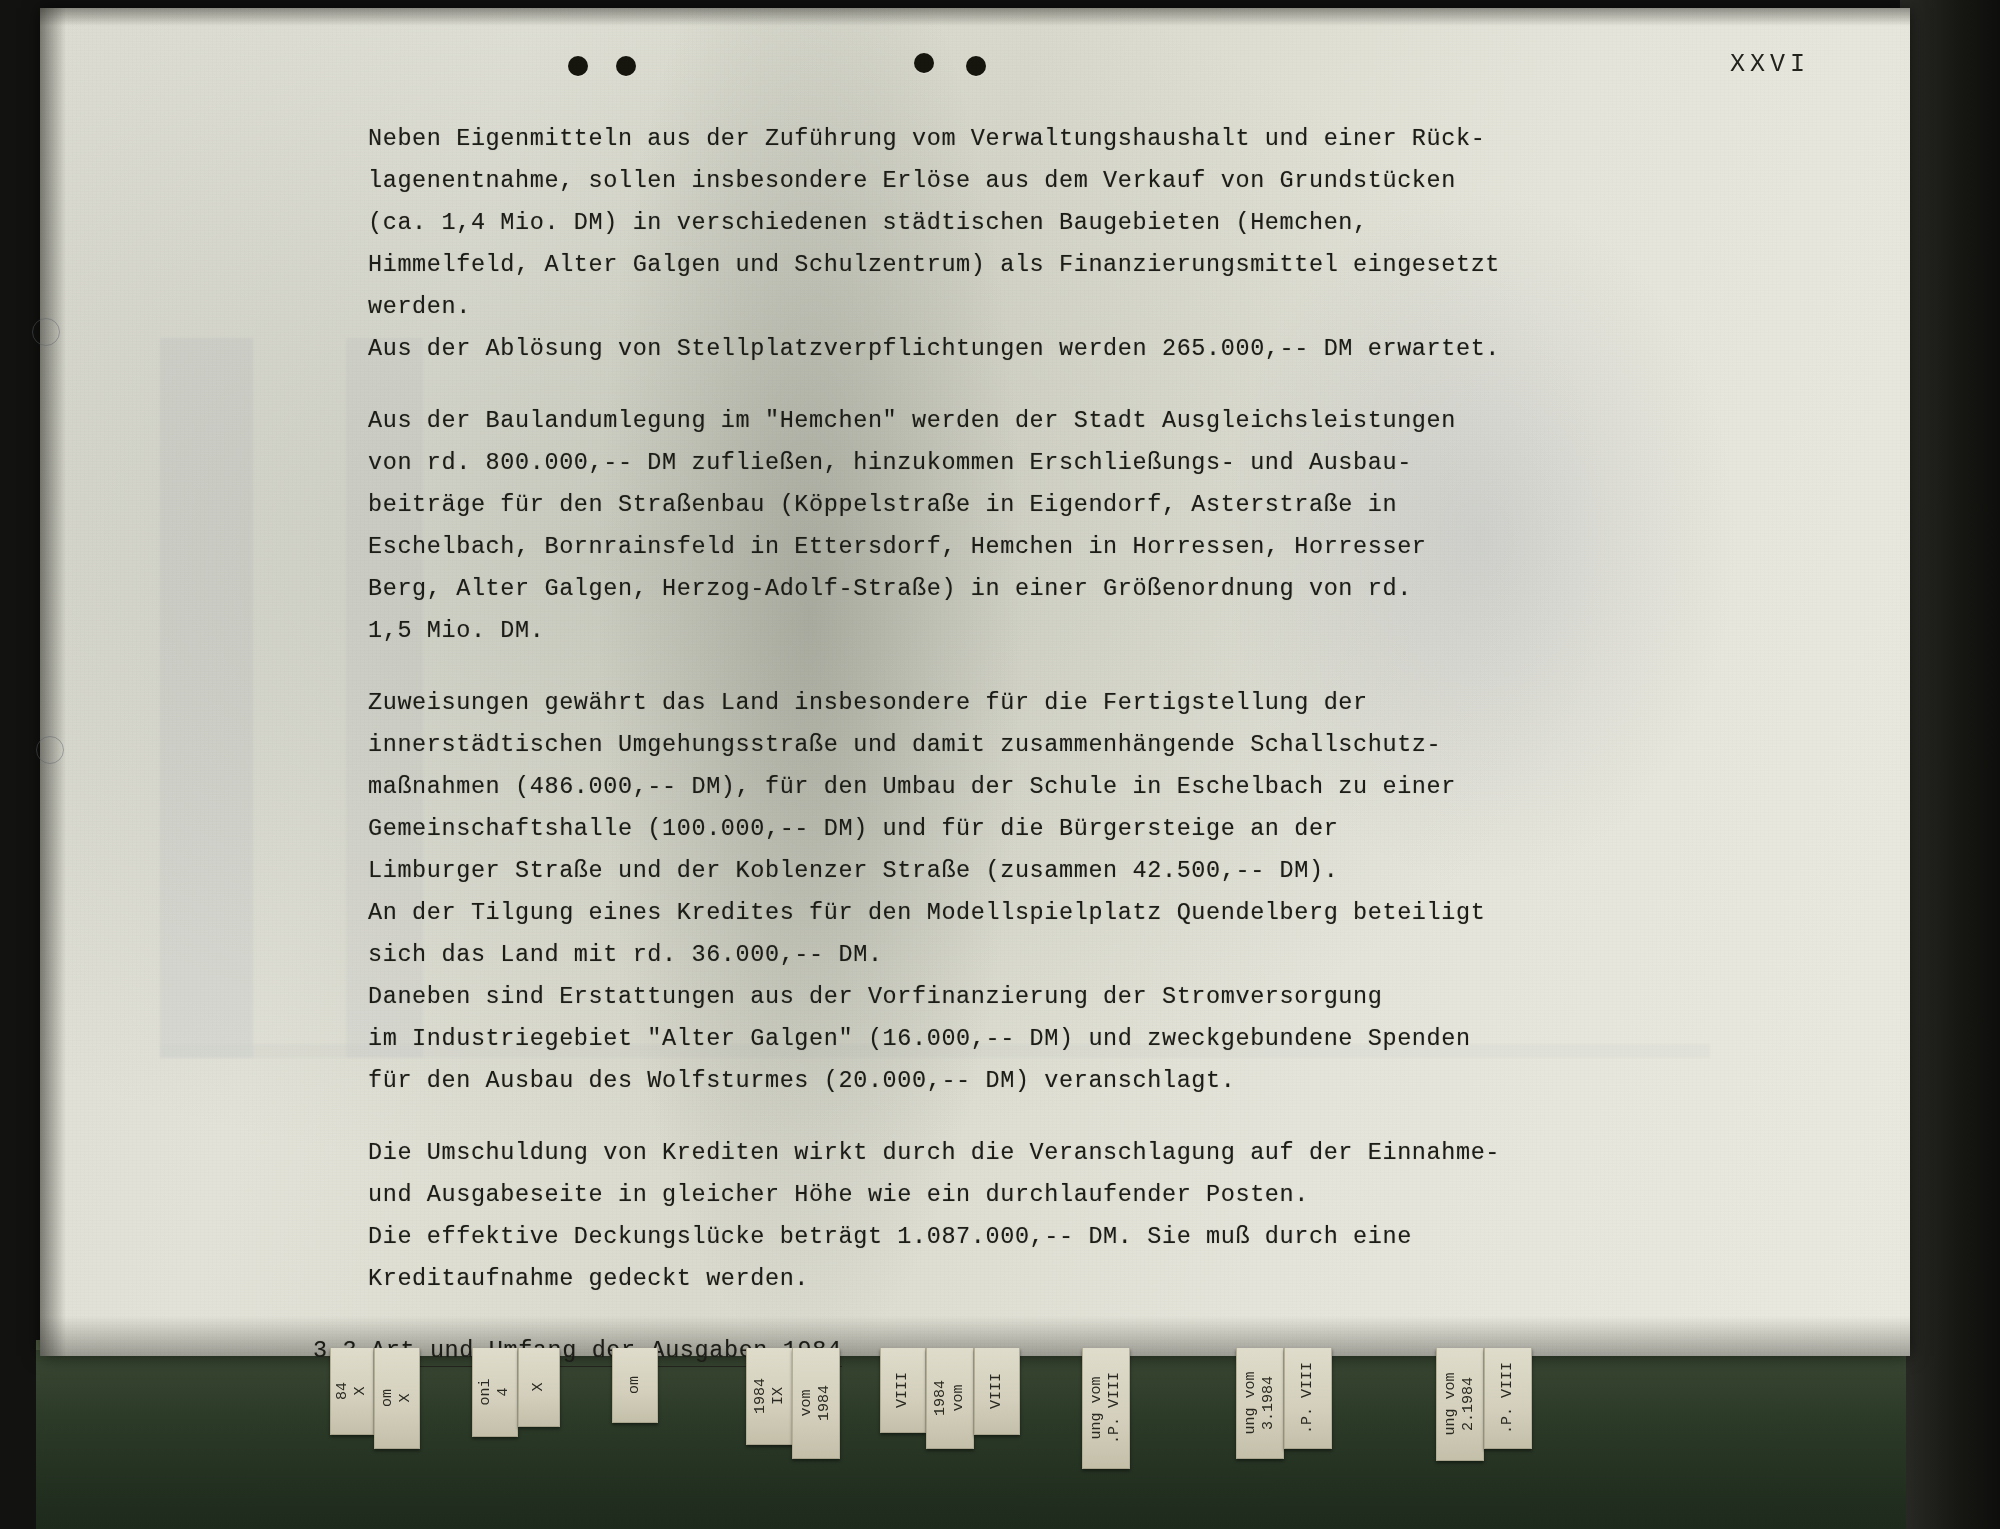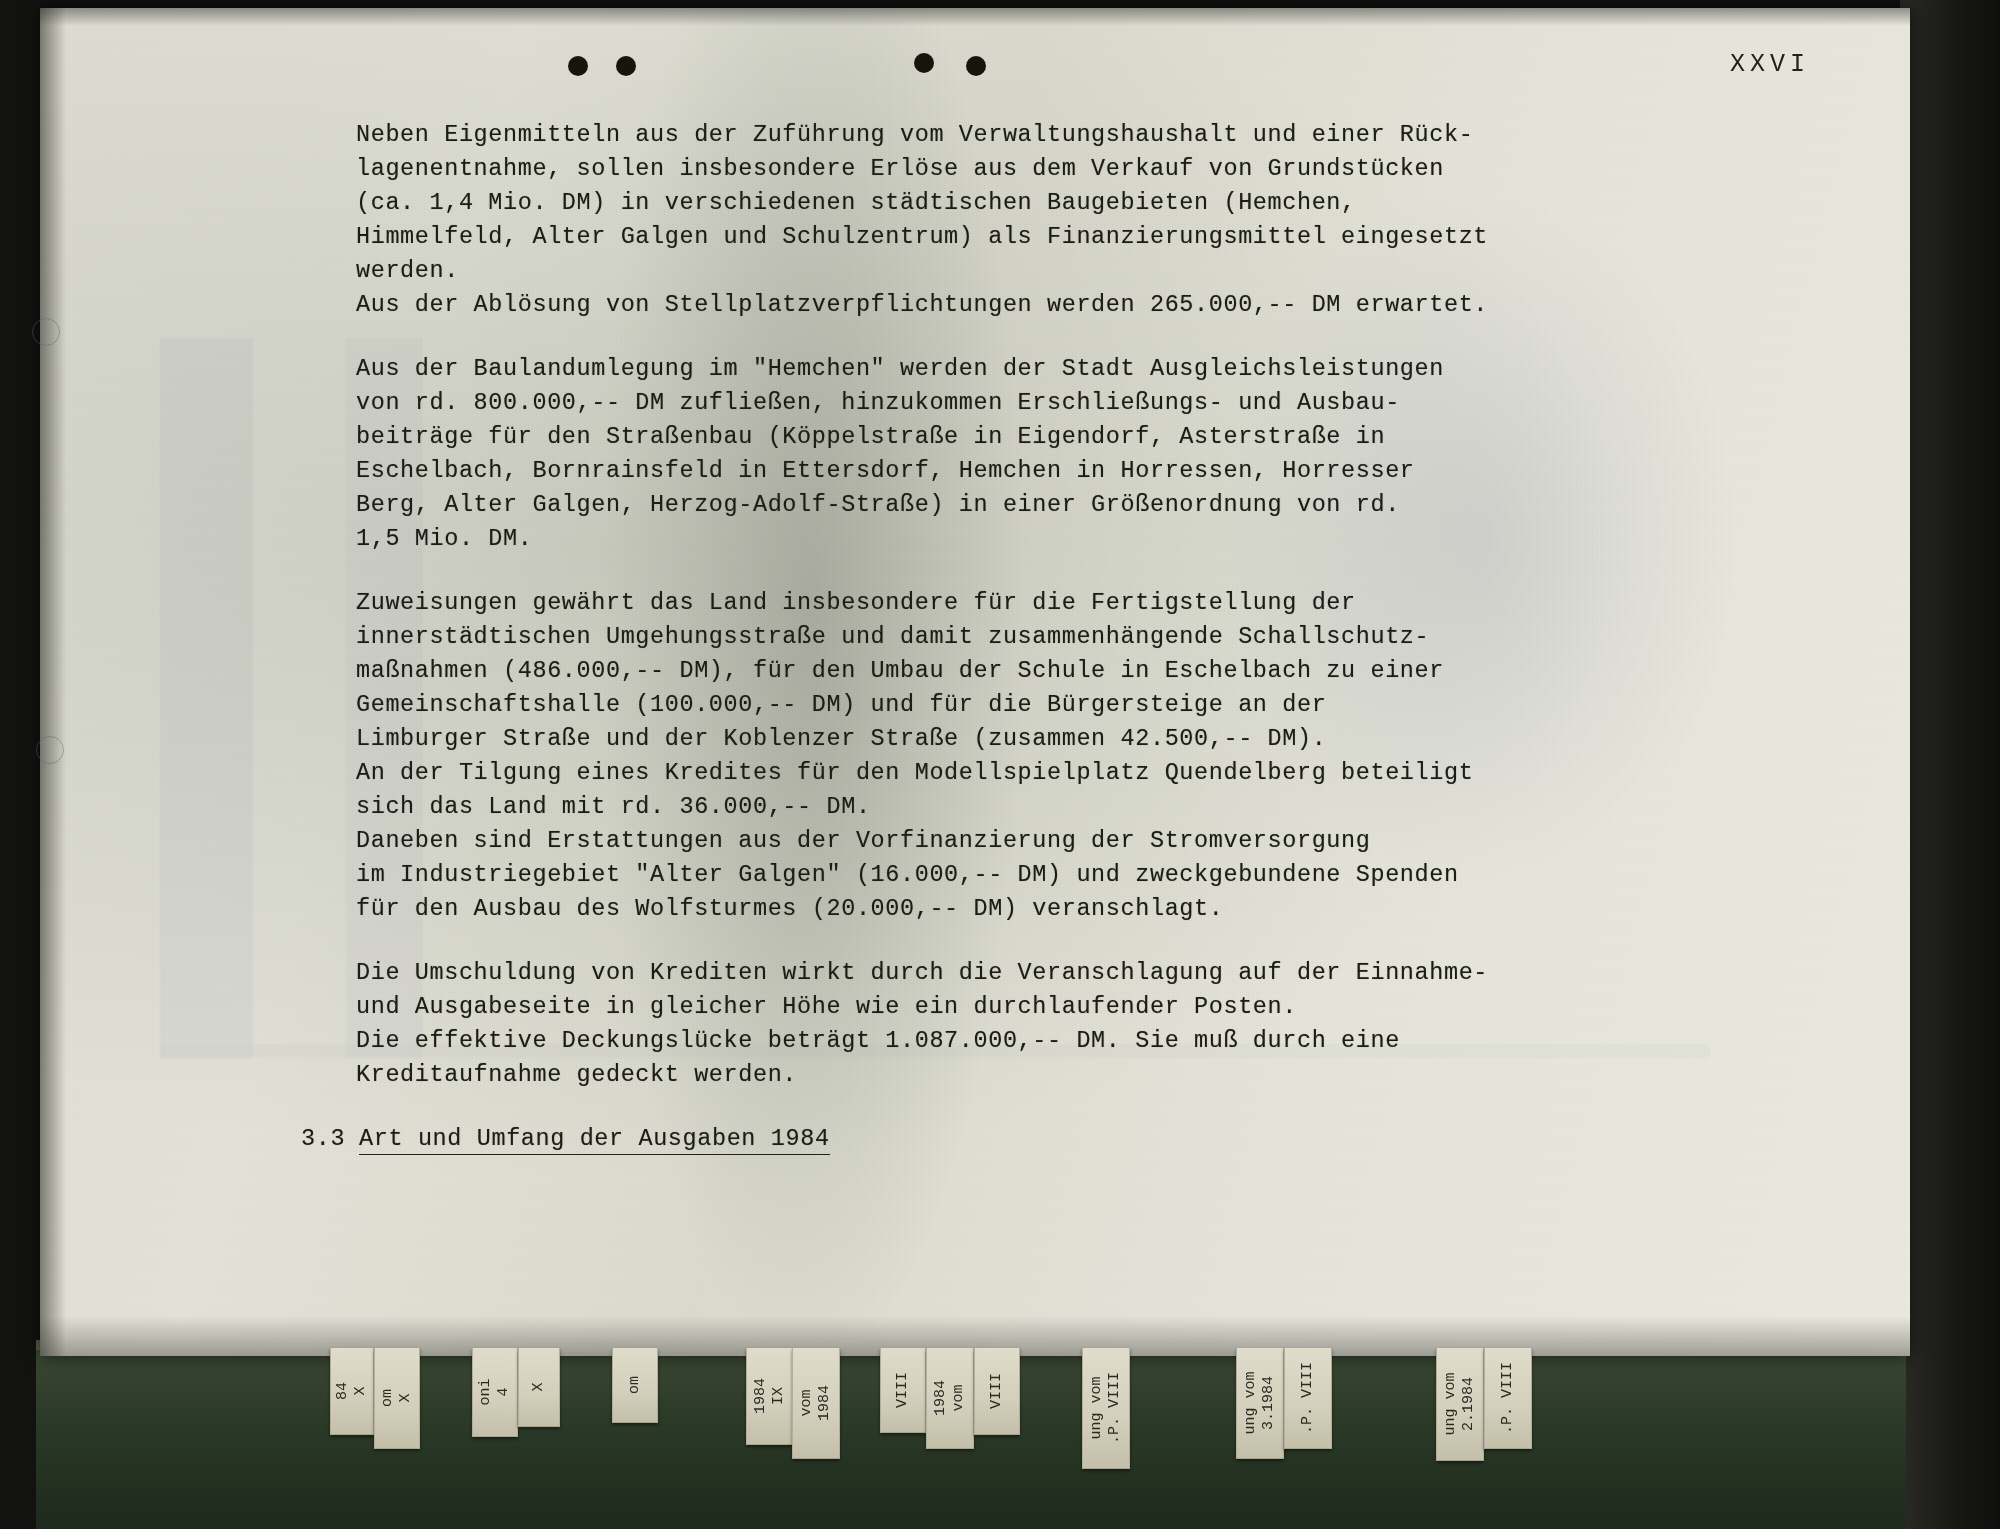--- a/index.html
+++ b/index.html
@@ -127,26 +127,26 @@
     right: 100px;
     top: 42px;
     font-size: 25px;
     letter-spacing: 5px;
     color: #23231d;
     font-family: "Liberation Mono", monospace;
   }
 
   .doc-body {
     position: absolute;
-    left: 316px;
+    left: 328px;
     top: 110px;
     width: 1380px;
     color: #1d1d18;
     font-size: 23.5px;
-    line-height: 34px;
+    line-height: 42px;
     letter-spacing: 0.6px;
     text-shadow: 0 0 1px rgba(40,40,35,.35);
   }
   .para {
     margin: 0 0 30px 0;
     white-space: pre-wrap;
   }
 
   .section-head {
     margin: 8px 0 14px 0;

